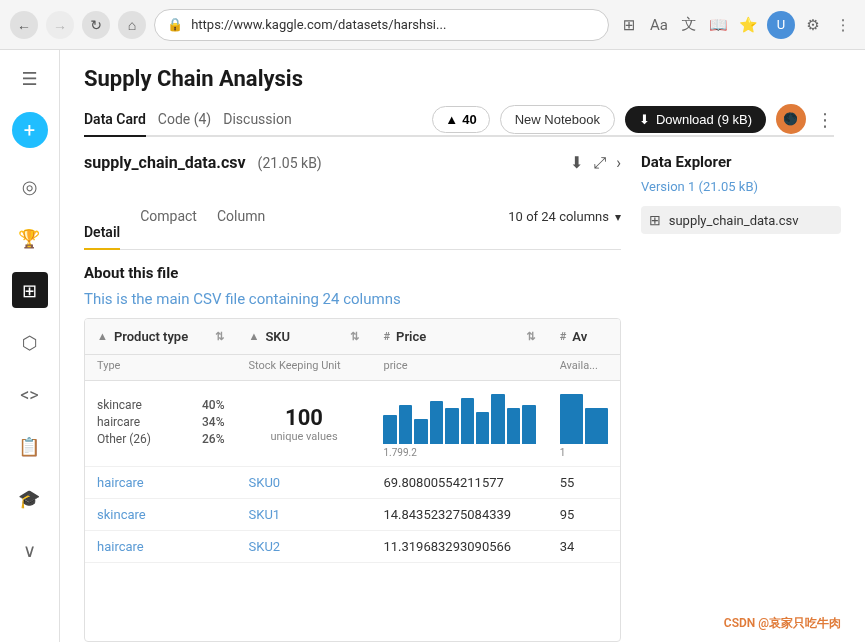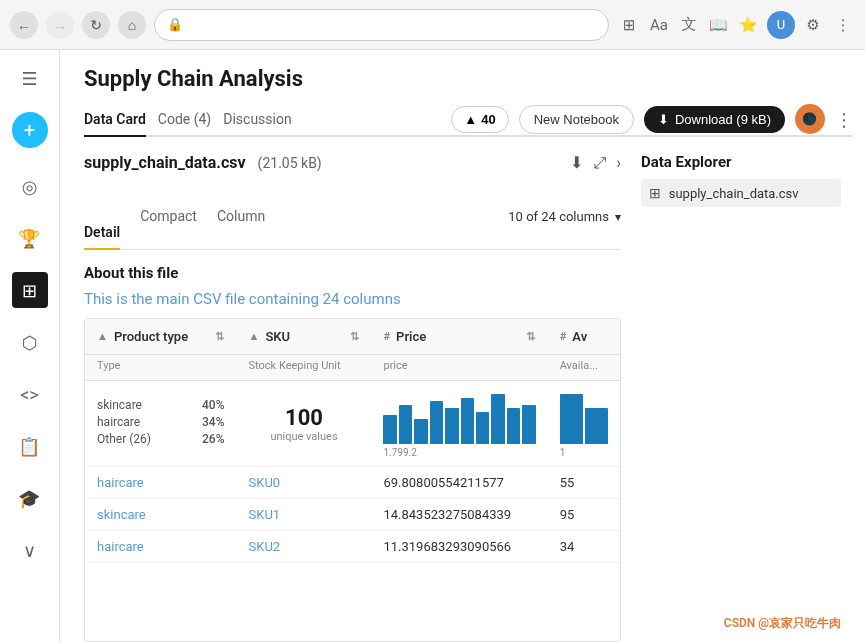--- a/index.html
+++ b/index.html
@@ -19,21 +19,21 @@
     
     .left-sidebar-narrow { width: 60px; background: #fff; border-right: 1px solid #e0e0e0; display: flex; flex-direction: column; align-items: center; padding: 10px 0; gap: 16px; }
     .sidebar-icon { width: 36px; height: 36px; display: flex; align-items: center; justify-content: center; color: #666; font-size: 18px; cursor: pointer; border-radius: 4px; }
     .sidebar-icon.active { background: #1a1a1a; color: #fff; }
     .sidebar-icon-plus { width: 36px; height: 36px; background: #20beff; border-radius: 50%; display: flex; align-items: center; justify-content: center; color: #fff; font-size: 20px; cursor: pointer; margin-bottom: 4px; }
 
     
     .main-content { flex: 1; overflow: hidden; display: flex; flex-direction: column; padding: 0; }
 
     
-    .page-header { padding: 16px 12px 0 24px; display: flex; flex-direction: column; }
+    .page-header { padding: 16px 31px 0 24px; display: flex; flex-direction: column; }
     .page-title { font-size: 22px; font-weight: 700; color: #1a1a1a; margin-bottom: 12px; }
     .tabs-row { display: flex; align-items: center; border-bottom: 2px solid #e0e0e0; gap: 12px; padding-bottom: 0; }
     .tab { padding: 8px 0; font-size: 14px; color: #666; cursor: pointer; border-bottom: 2px solid transparent; margin-bottom: -2px; }
     .tab.active { color: #1a1a1a; font-weight: 600; border-bottom: 2px solid #1a1a1a; }
     .tab-actions { margin-left: auto; display: flex; align-items: center; gap: 10px; }
     .vote-btn { display: flex; align-items: center; gap: 4px; border: 1px solid #ccc; border-radius: 20px; padding: 5px 12px; font-size: 13px; cursor: pointer; background: #fff; }
     .vote-count { font-weight: 600; }
     .new-notebook-btn { border: 1px solid #ccc; border-radius: 20px; padding: 6px 14px; font-size: 13px; cursor: pointer; background: #fff; color: #333; text-align: right; }
     .download-btn { border: none; border-radius: 20px; padding: 6px 14px; font-size: 13px; cursor: pointer; background: #1a1a1a; color: #fff; display: flex; align-items: center; gap: 6px; }
     .avatar { width: 30px; height: 30px; border-radius: 50%; background: #e07b39; display: flex; align-items: center; justify-content: center; color: #fff; font-size: 12px; }
@@ -108,20 +108,21 @@
 </head>
 <body>
 
 <div class="browser-bar">
   <button class="browser-nav-btn">←</button>
   <button class="browser-nav-btn" style="opacity:0.4">→</button>
   <button class="browser-nav-btn">↻</button>
   <button class="browser-nav-btn">⌂</button>
   <div class="browser-url-bar">
     <span>🔒</span>
+    <span class="browser-url-text">https://www.kaggle.com/datasets/harshsi...</span>
   </div>
   <div class="browser-icons">
     <div class="browser-icon">⊞</div>
     <div class="browser-icon">Aa</div>
     <div class="browser-icon">文</div>
     <div class="browser-icon">📖</div>
     <div class="browser-icon">⭐</div>
     <div class="browser-icon" style="background:#4a90d9;border-radius:50%;width:28px;height:28px;color:#fff;font-size:13px;">U</div>
     <div class="browser-icon">⚙</div>
     <div class="browser-icon">⋮</div>
@@ -301,20 +302,21 @@
                 <td>11.319683293090566</td>
                 <td>34</td>
               </tr>
             </tbody>
           </table>
         </div>
       </div>
 
       <div class="right-sidebar">
         <div class="sidebar-title">Data Explorer</div>
+        <div class="sidebar-version">Version 1 (21.05 kB)</div>
         <div class="sidebar-file-item">
           <span class="table-icon">⊞</span>
           <span>supply_chain_data.csv</span>
         </div>
       </div>
     </div>
   </div>
 </div>
 
 <div class="watermark">CSDN @哀家只吃牛肉</div>

